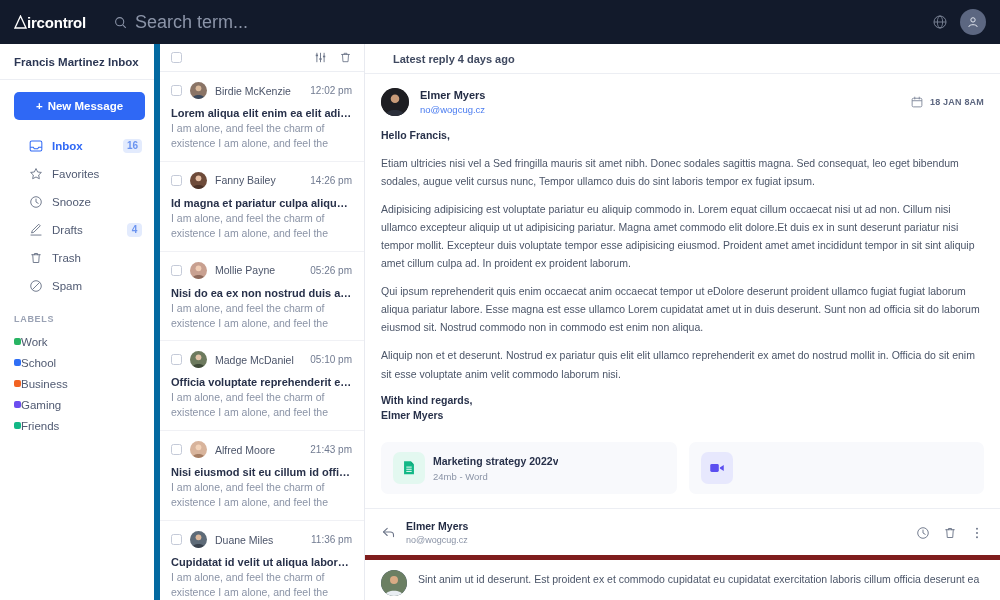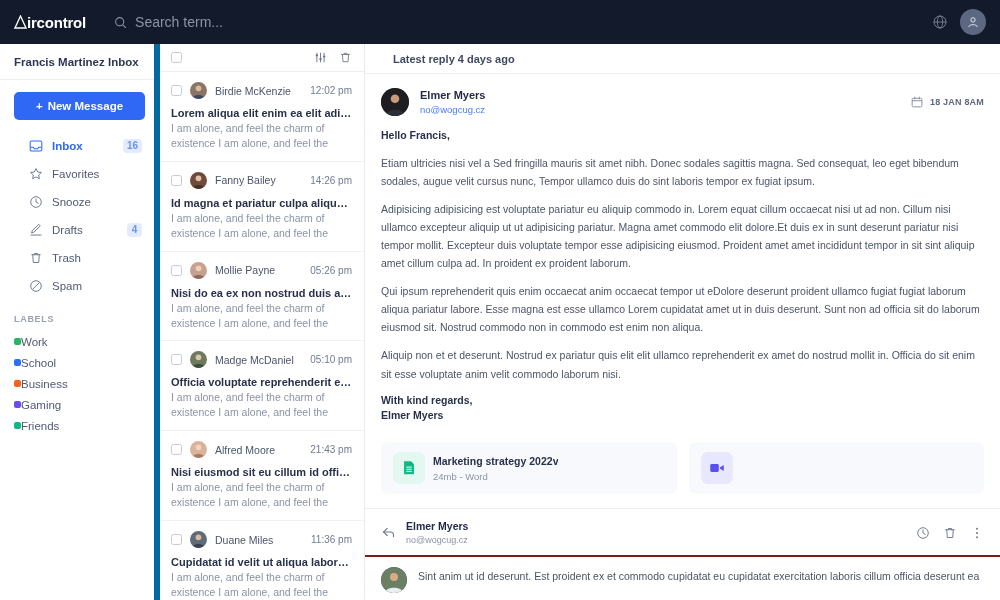--- a/index.html
+++ b/index.html
@@ -19,21 +19,21 @@
   .logo {
     color: #ffffff; font-size: 15px; font-weight: 600; letter-spacing: -0.2px;
     margin-left: 14px; display: flex; align-items: center; gap: 0px;
   }
   .logo .tri { display: inline-block; margin-right: 0px; }
   .search-wrap {
     display: flex; align-items: center; gap: 8px; margin-left: 28px;
   }
   .search-input {
     background: transparent; border: none; outline: none;
-    color: #a3a3a3; font-size: 14px; width: 260px;
+    color: #a3a3a3; font-size: 18px; width: 260px;
     font-family: "Liberation Sans", sans-serif;
   }
   .search-input::placeholder { color: #8b94a8; }
   .topbar-right {
     position: absolute; right: 14px; top: 0; height: 44px;
     display: flex; align-items: center; gap: 12px;
   }
   .avatar-circle {
     width: 26px; height: 26px; border-radius: 50%;
     background: #5c6781; display: flex; align-items: center; justify-content: center;
@@ -160,21 +160,21 @@
   .reply-head {
     display: flex; align-items: center; padding: 11px 16px 10px 16px;
     border-top: 1px solid #eceef3;
   }
   .reply-arrow { flex: 0 0 16px; margin-right: 9px; }
   .reply-name { font-size: 10.5px; font-weight: 700; color: #232c44; }
   .reply-mail { font-size: 9px; color: #8a93a6; margin-top: 3px; }
   .reply-tools { margin-left: auto; display: flex; align-items: center; gap: 13px; }
 
   .reply-body {
-    display: flex; padding: 10px 16px 0 16px; border-top: 2px solid #7f1d1d; gap: 11px; text-align: center;
+    display: flex; padding: 10px 16px 0 16px; border-top: 5px solid #7f1d1d; gap: 11px; text-align: center;
   }
   .reply-av { width: 26px; height: 26px; border-radius: 50%; background: #4a5a6e; flex: 0 0 26px; overflow: hidden; position:relative; }
   .reply-text { font-size: 10.5px; color: #4b5568; line-height: 1.75; }
 
   svg { display: block; }
   .face { position: absolute; inset: 0; }
 </style>
 </head>
 <body>
 

